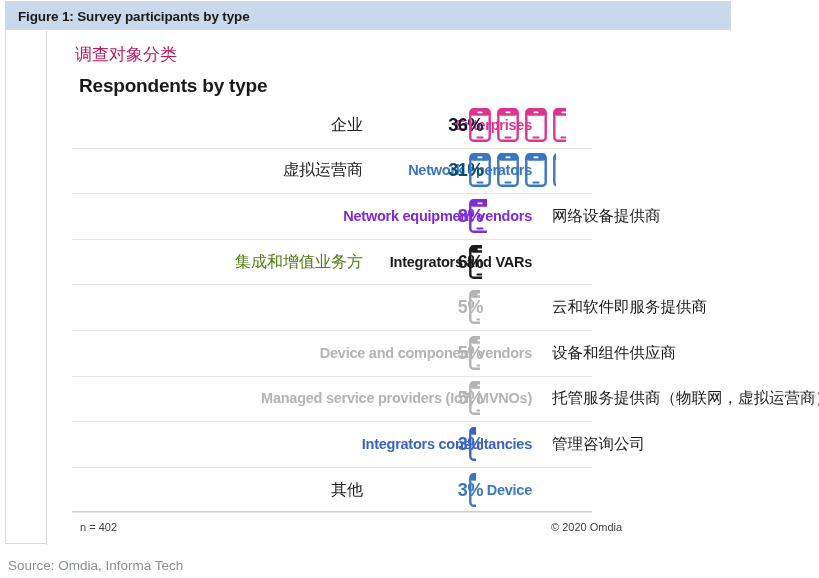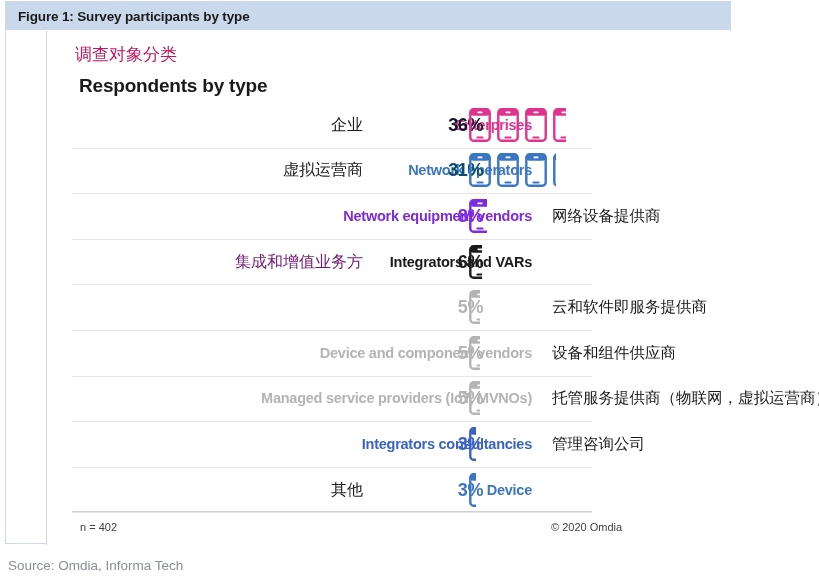--- a/index.html
+++ b/index.html
@@ -327,21 +327,21 @@
                 <rect x="1.3" y="1.3" width="19.4" height="31.4" rx="3.2" ry="3.2" fill="none" stroke="#7d2ae0" stroke-width="2.4"></rect>
                 <rect x="1.3" y="1.3" width="19.4" height="6.4" rx="3" ry="3" fill="#7d2ae0"></rect>
                 <rect x="8.4" y="3.6" width="5.2" height="1.7" rx="0.8" fill="#ffffff"></rect>
                 <rect x="7.4" y="28.4" width="7.2" height="2.1" rx="1" fill="#7d2ae0"></rect>
               </svg>
             </div>
           </div>
           <div class="anno-cn">网络设备提供商</div>
         </div>
         <div class="row">
-          <div class="label-cn" style="color: #701a75;">集成和增值业务方</div>
+          <div class="label-cn" style="color: #4d7c0f;">集成和增值业务方</div>
           <div class="label-en" style="color: rgb(26, 26, 26);">Integrators and VARs</div>
           <div class="pct" style="color: rgb(26, 26, 26);">6%</div>
           <div class="picto">
             <div class="unit" style="width: 13px;">
               <svg width="22" height="34" viewBox="0 0 22 34">
                 <rect x="1.3" y="1.3" width="19.4" height="31.4" rx="3.2" ry="3.2" fill="none" stroke="#1a1a1a" stroke-width="2.4"></rect>
                 <rect x="1.3" y="1.3" width="19.4" height="6.4" rx="3" ry="3" fill="#1a1a1a"></rect>
                 <rect x="8.4" y="3.6" width="5.2" height="1.7" rx="0.8" fill="#ffffff"></rect>
                 <rect x="7.4" y="28.4" width="7.2" height="2.1" rx="1" fill="#1a1a1a"></rect>
               </svg>

